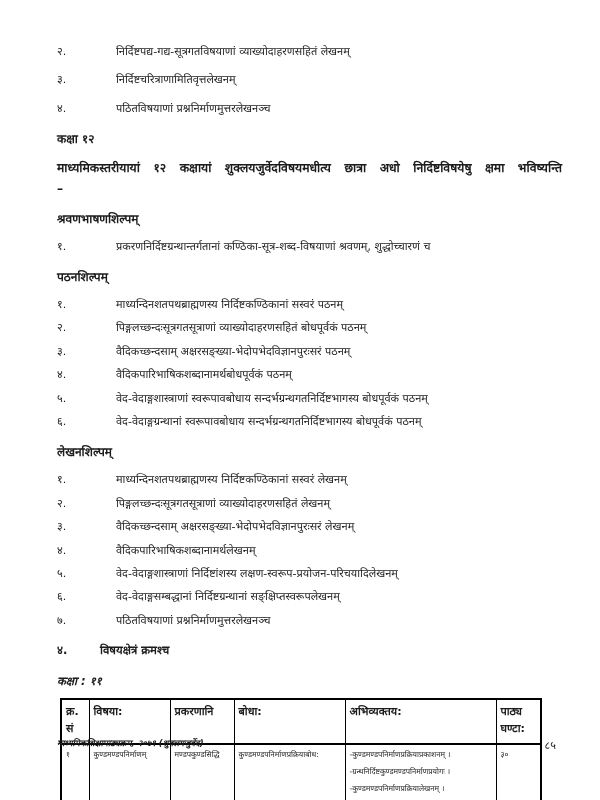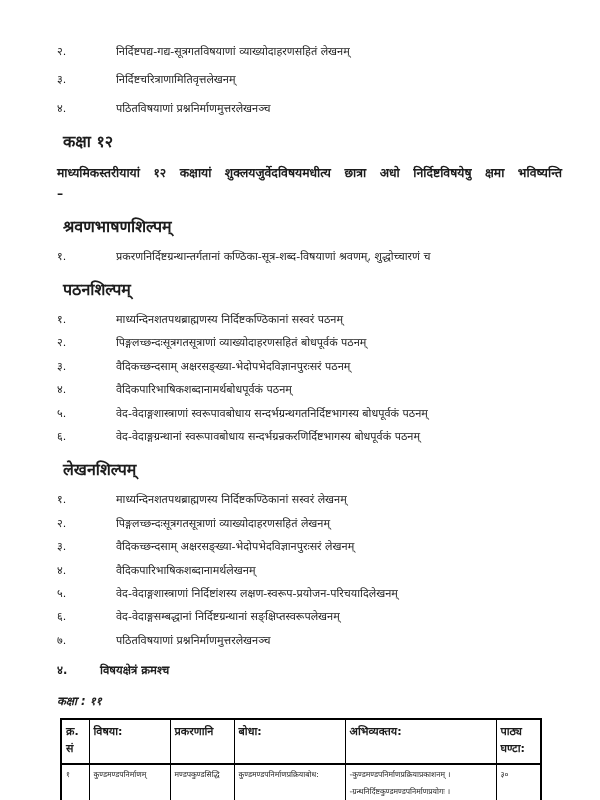--- a/index.html
+++ b/index.html
@@ -8,21 +8,21 @@
     width: 600px; height: 800px; margin: 0 auto; background: #ffffff;
     position: relative; overflow: hidden;
     font-family: "DejaVu Sans", sans-serif;
     color: #1c1c1c;
   }
   .content { padding: 44px 38px 0 57px; }
   .num-item { display: flex; font-size: 11px; line-height: 1.4; margin-bottom: 13px; }
   .num-item .inum { width: 43px; flex: 0 0 43px; }
   .num-item .itext { flex: 1; margin-left: 16px; }
   .tight .num-item { margin-bottom: 8px; }
-  .bold-head { font-weight: bold; font-size: 16px; margin: 14px 0 12px 6px; }
+  .bold-head { font-weight: bold; font-size: 12px; margin: 14px 0 12px 0; }
   .intro { font-weight: bold; font-size: 12.3px; line-height: 1.5;
            text-align: justify; text-align-last: justify; margin-top: 4px; }
   .intro-dash { font-weight: bold; font-size: 12.3px; margin-top: 4px; margin-bottom: 2px; }
   .topic-item { display: flex; font-weight: bold; font-size: 11.5px; margin: 14px 0 12px 0; }
   .topic-item .inum { width: 43px; flex: 0 0 43px; }
   .class11 { font-weight: bold; font-size: 11.5px; margin: 16px 0 10px 0; font-style: italic; }
   table.syl { border-collapse: collapse; margin-left: 3px; width: 480px; table-layout: fixed; }
   table.syl, table.syl th, table.syl td { border: 1px solid #000; }
   table.syl { border-width: 2px; }
   table.syl th { border-bottom-width: 2px; }
@@ -94,21 +94,21 @@
       <div class="num-item">
         <span class="inum">४.</span>
         <span class="itext">वैदिकपारिभाषिकशब्दानामर्थबोधपूर्वकं पठनम्</span>
       </div>
       <div class="num-item">
         <span class="inum">५.</span>
         <span class="itext">वेद-वेदाङ्गशास्त्राणां स्वरूपावबोधाय सन्दर्भग्रन्थगतनिर्दिष्टभागस्य बोधपूर्वकं पठनम्</span>
       </div>
       <div class="num-item">
         <span class="inum">६.</span>
-        <span class="itext">वेद-वेदाङ्गग्रन्थानां स्वरूपावबोधाय सन्दर्भग्रन्रकरणिर्दिष्टभागस्य बोधपूर्वकं पठनम्</span>
+        <span class="itext">वेद-वेदाङ्गग्रन्थानां स्वरूपावबोधाय सन्दर्भग्रन्थगतनिर्दिष्टभागस्य बोधपूर्वकं पठनम्</span>
       </div>
     </div>
 
     <div class="bold-head">लेखनशिल्पम्</div>
     <div class="list tight">
       <div class="num-item">
         <span class="inum">१.</span>
         <span class="itext">माध्यन्दिनशतपथब्राह्मणस्य निर्दिष्टकण्ठिकानां सस्वरं लेखनम्</span>
       </div>
       <div class="num-item">
@@ -189,13 +189,17 @@
             <div class="exp-line">-कुण्डमण्डपनिर्माणप्रक्रियालेखनम् ।</div>
           </td>
           <td>३०</td>
         </tr>
 
       </tbody>
     </table>
 
   </div>
 
+  <div class="footer">
+    <span class="f-left">माध्यमिकशिक्षापाठ्यक्रम, २०७१ (शुक्लयजुर्वेद)</span>
+    <span class="f-page">८५</span>
+  </div>
 </div>
 
 </body></html>

